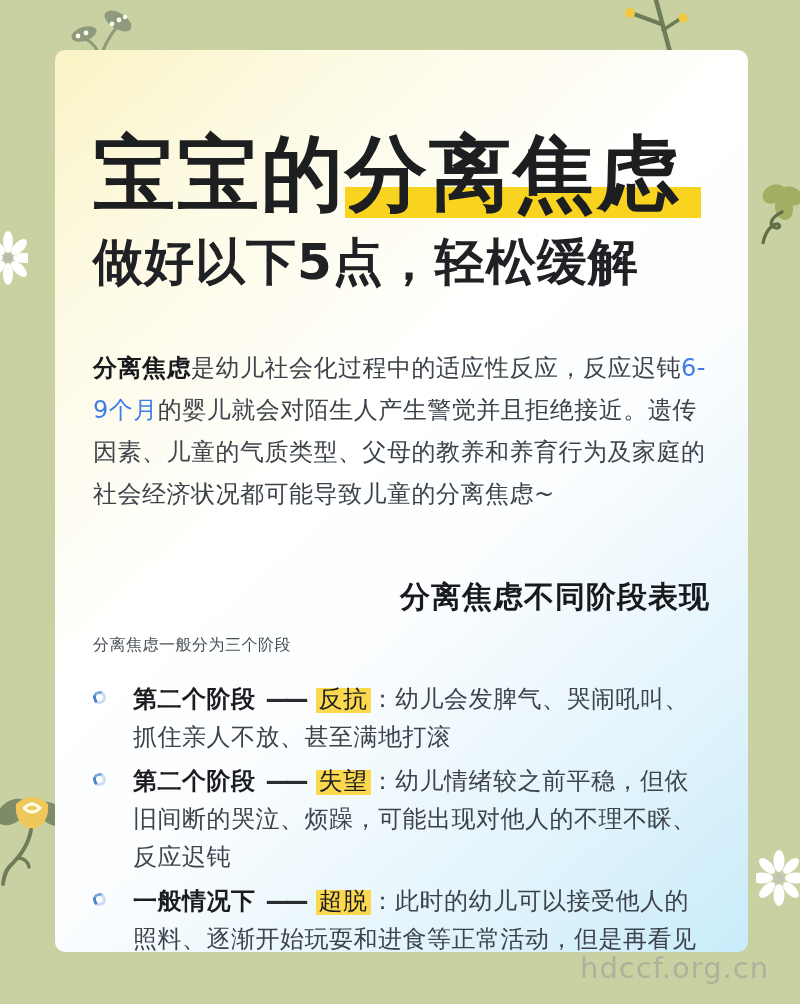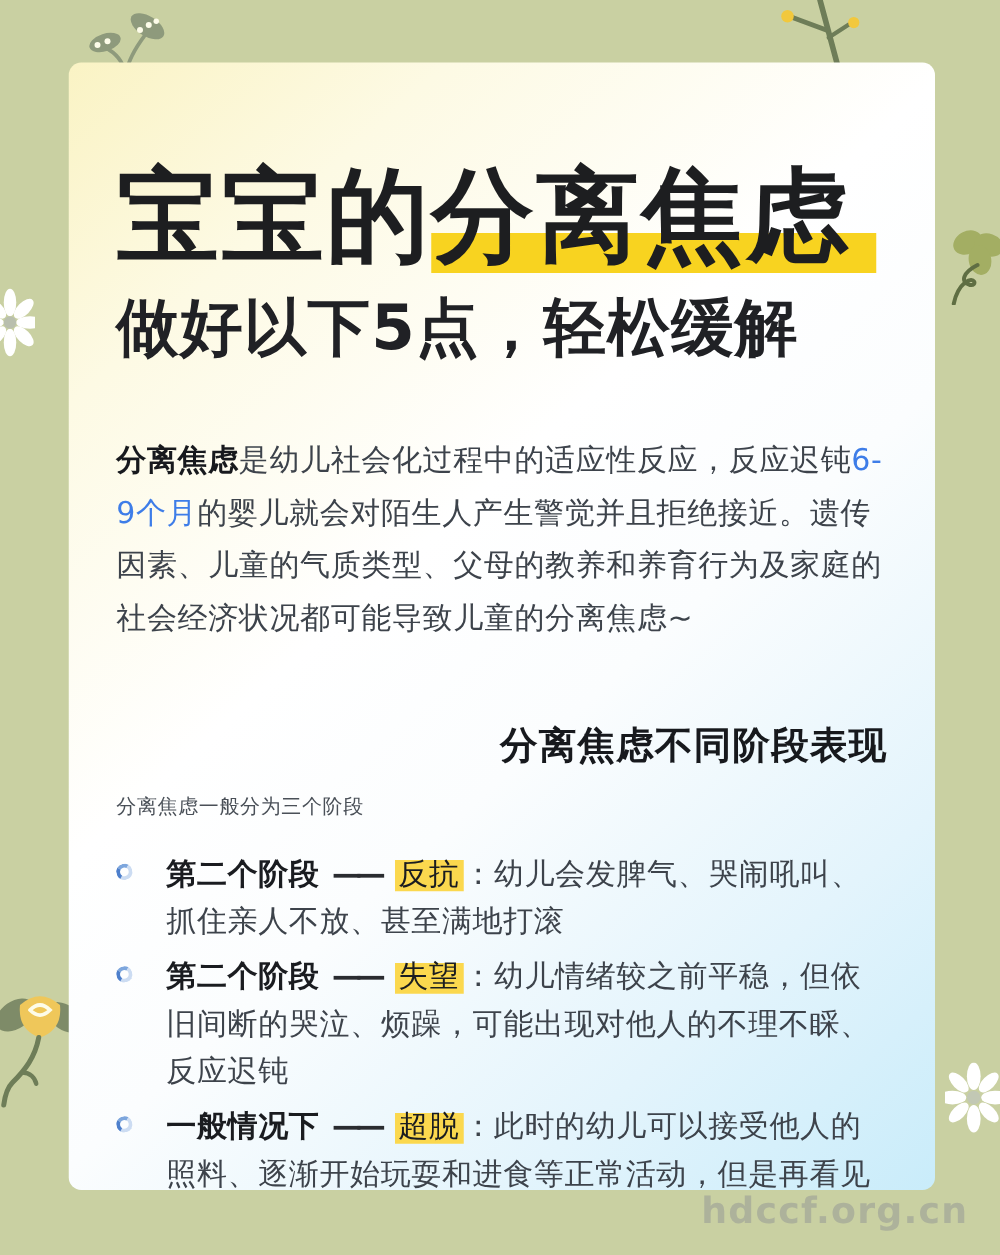--- a/index.html
+++ b/index.html
@@ -106,26 +106,25 @@
   .dash { font-weight: 700; color: #2a2c30; letter-spacing: -5px; margin: 0 12px 0 10px; }
   .kw {
     font-weight: 400;
     color: #1a1c20;
     padding: 0 3px;
     background: linear-gradient(to bottom, rgba(0,0,0,0) 12%, #fbd84e 12%);
   }
   .watermark {
     position: absolute;
     z-index: 3;
-    left: 561px;
+    left: 580px;
     top: 951px;
     font-size: 29px;
     color: #adb29b;
     letter-spacing: 1px;
-    font-weight: bold;
   }
 </style>
 </head>
 <body>
 
 <div class="canvas">
 
   <svg class="deco" style="left:70px; top:8px;" width="62" height="52" viewBox="0 0 62 52">
     <g>
       <path d="M30 50 C 28 40, 22 34, 14 30" stroke="#8e9a7c" stroke-width="3" fill="none" stroke-linecap="round"></path>

